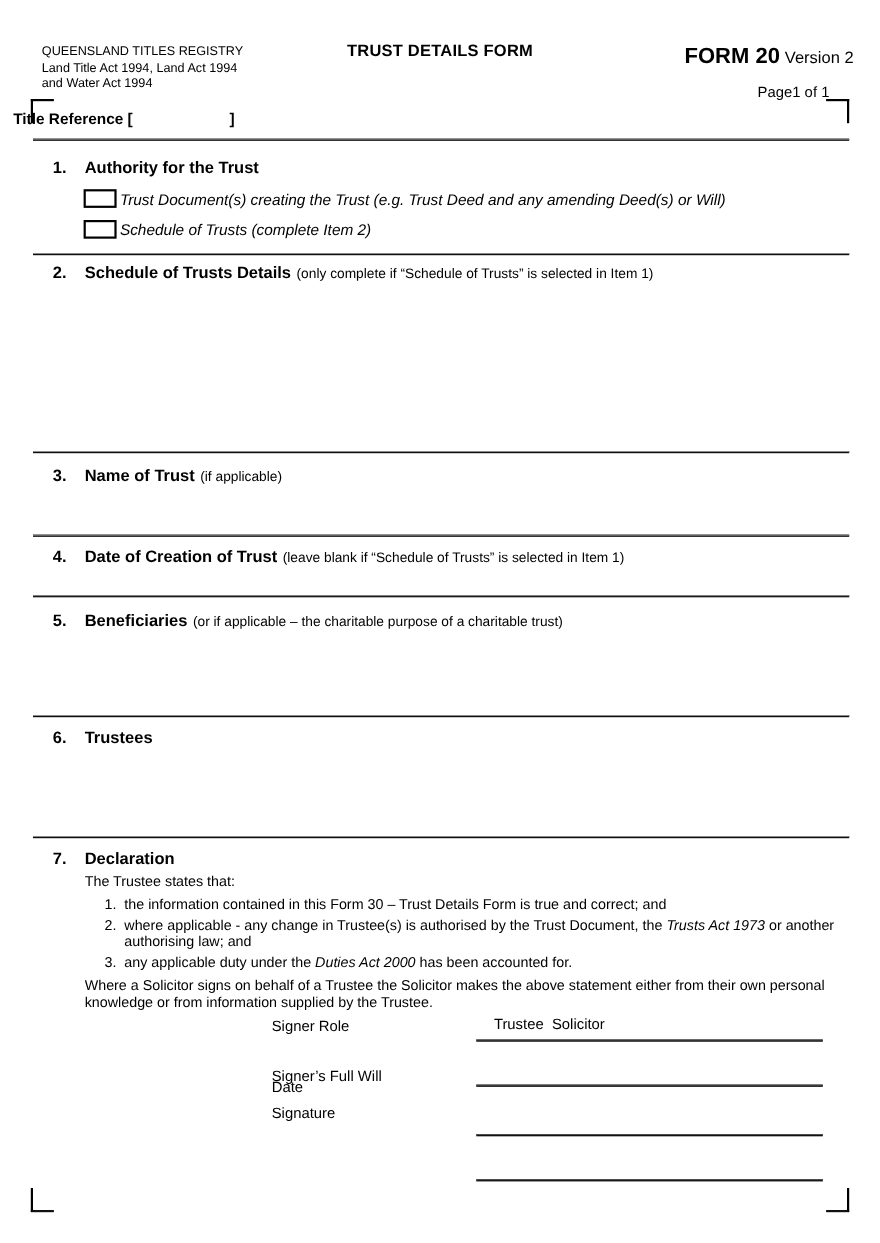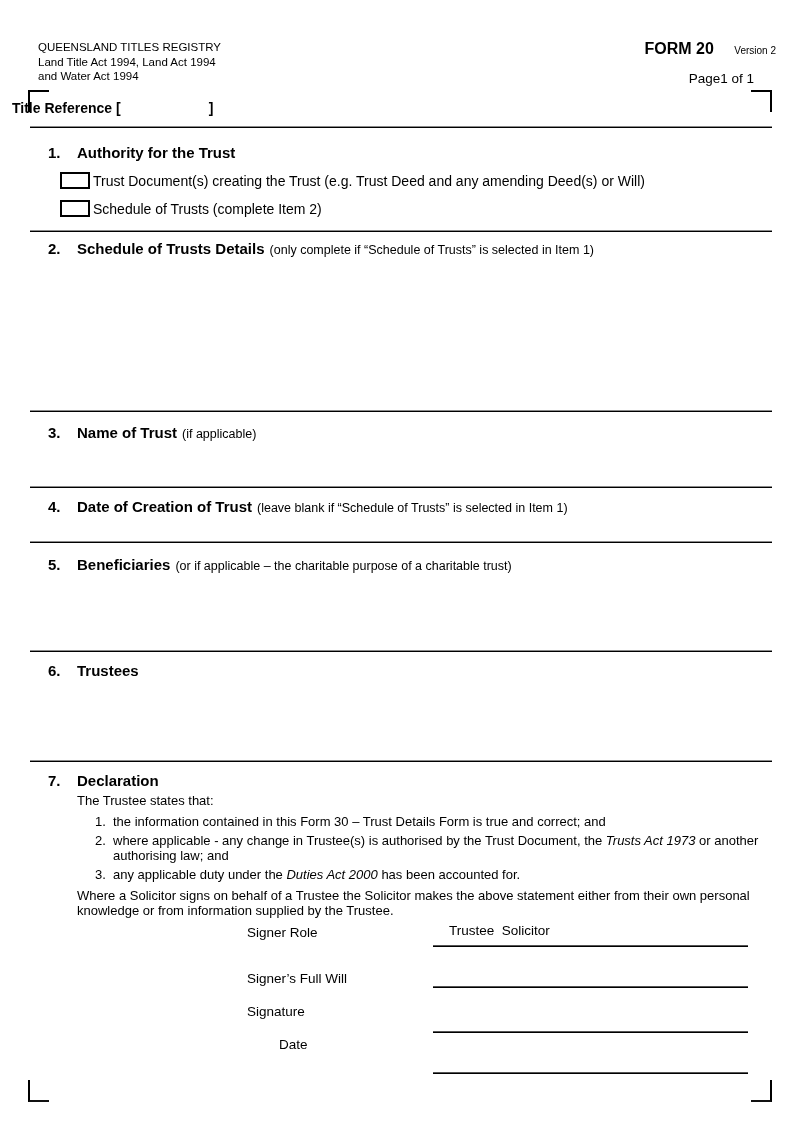--- a/index.html
+++ b/index.html
@@ -16,38 +16,38 @@
   .corner { position:absolute; width:21px; height:22px; }
   .corner.tl { left:28px;  top:90px;   border-left:2px solid #000; border-top:2px solid #000; }
   .corner.tr { left:751px; top:90px;   border-right:2px solid #000; border-top:2px solid #000; }
   .corner.bl { left:28px;  top:1080px; border-left:2px solid #000; border-bottom:2px solid #111; }
   .corner.br { left:751px; top:1080px; border-right:2px solid #000; border-bottom:2px solid #111; }
 
   
   .hdr-left { left:38px; top:40px; font-size:11.5px; line-height:14.5px; }
   .hdr-center { left:0; top:38px; width:100%; text-align:center; font-weight:bold; font-size:15px; letter-spacing:.2px; }
   .hdr-right { right:24px; top:40px; text-align:right; }
-  .form-no { font-weight:bold; font-size:16px; }
-  .version { font-size:10px;margin-left:16px; }
+  .form-no { font-weight:bold; font-size:20px; }
+  .version { font-size:15px; }
   .pageno { font-size:13.5px; margin-top:13px; padding-right:22px; }
 
   
   .title-ref { left:12px; top:100px; width:100%; text-align:left; font-weight:bold; font-size:14px; }
   .tr-gap { display:inline-block; width:88px; height:13px; vertical-align:baseline; }
 
   
   .rule { position:absolute; left:30px; width:742px; height:2px; background:#000; border-top:1px solid #8a8a8a; }
 
   
   .sec { position:absolute; left:48px; display:flex; align-items:baseline; font-size:15px; font-weight:bold; white-space:nowrap; }
   .sec-num { width:29px; flex:0 0 29px; }
   .sec-note { font-weight:normal; font-size:12.5px; margin-left:5px; }
 
   
-  .cbrow { position:absolute; left:60px; display:flex; align-items:flex-end; font-size:14px; }
+  .cbrow { position:absolute; left:76px; display:flex; align-items:flex-end; font-size:14px;font-style:italic; }
   .cbox { width:30px; height:17px; flex:0 0 30px; border:2px solid #000; background:#fff; margin-right:3px; }
 
   
   .fill { position:absolute; left:30px; width:742px; background:transparent; }
 
   
   .decl { position:absolute; left:77px; top:793px; width:692px; font-size:13px; line-height:15px; }
   .decl .intro { margin-bottom:6px; }
   .dec-item { display:flex; margin-bottom:4px; }
   .dec-num { flex:0 0 18px; margin-left:18px; }
@@ -68,20 +68,21 @@
   <div class="corner tl"></div>
   <div class="corner tr"></div>
   <div class="corner bl"></div>
   <div class="corner br"></div>
 
   <div class="abs hdr-left">
     <div>QUEENSLAND TITLES REGISTRY</div>
     <div>Land Title Act 1994, Land Act 1994</div>
     <div>and Water Act 1994</div>
   </div>
+  <div class="abs hdr-center">TRUST DETAILS FORM</div>
   <div class="abs hdr-right">
     <div><span class="form-no">FORM 20</span> <span class="version">Version 2</span></div>
     <div class="pageno">Page1 of 1</div>
   </div>
 
   <div class="abs title-ref">
     <span>Title Reference [</span><span class="tr-gap"></span><span>]</span>
   </div>
 
   <div class="rule" style="top:126px;"></div>
@@ -172,17 +173,17 @@
   <div class="sign-line" style="top:945px;"></div>
 
   <div class="sign-label" style="top:971px;">Signer’s Full Will</div>
   <div class="sign-value" style="top:969px;"></div>
   <div class="sign-line" style="top:986px;"></div>
 
   <div class="sign-label" style="top:1004px;">Signature</div>
   <div class="sign-value" style="top:1010px;"></div>
   <div class="sign-line" style="top:1031px;"></div>
 
-  <div class="sign-label" style="top:1037px;margin-left:32px;">Date</div>
+  <div class="sign-label" style="top:981px;">Date</div>
   <div class="sign-value" style="top:1048px;"></div>
   <div class="sign-line" style="top:1072px;"></div>
 
 </div>
 
 </body></html>

